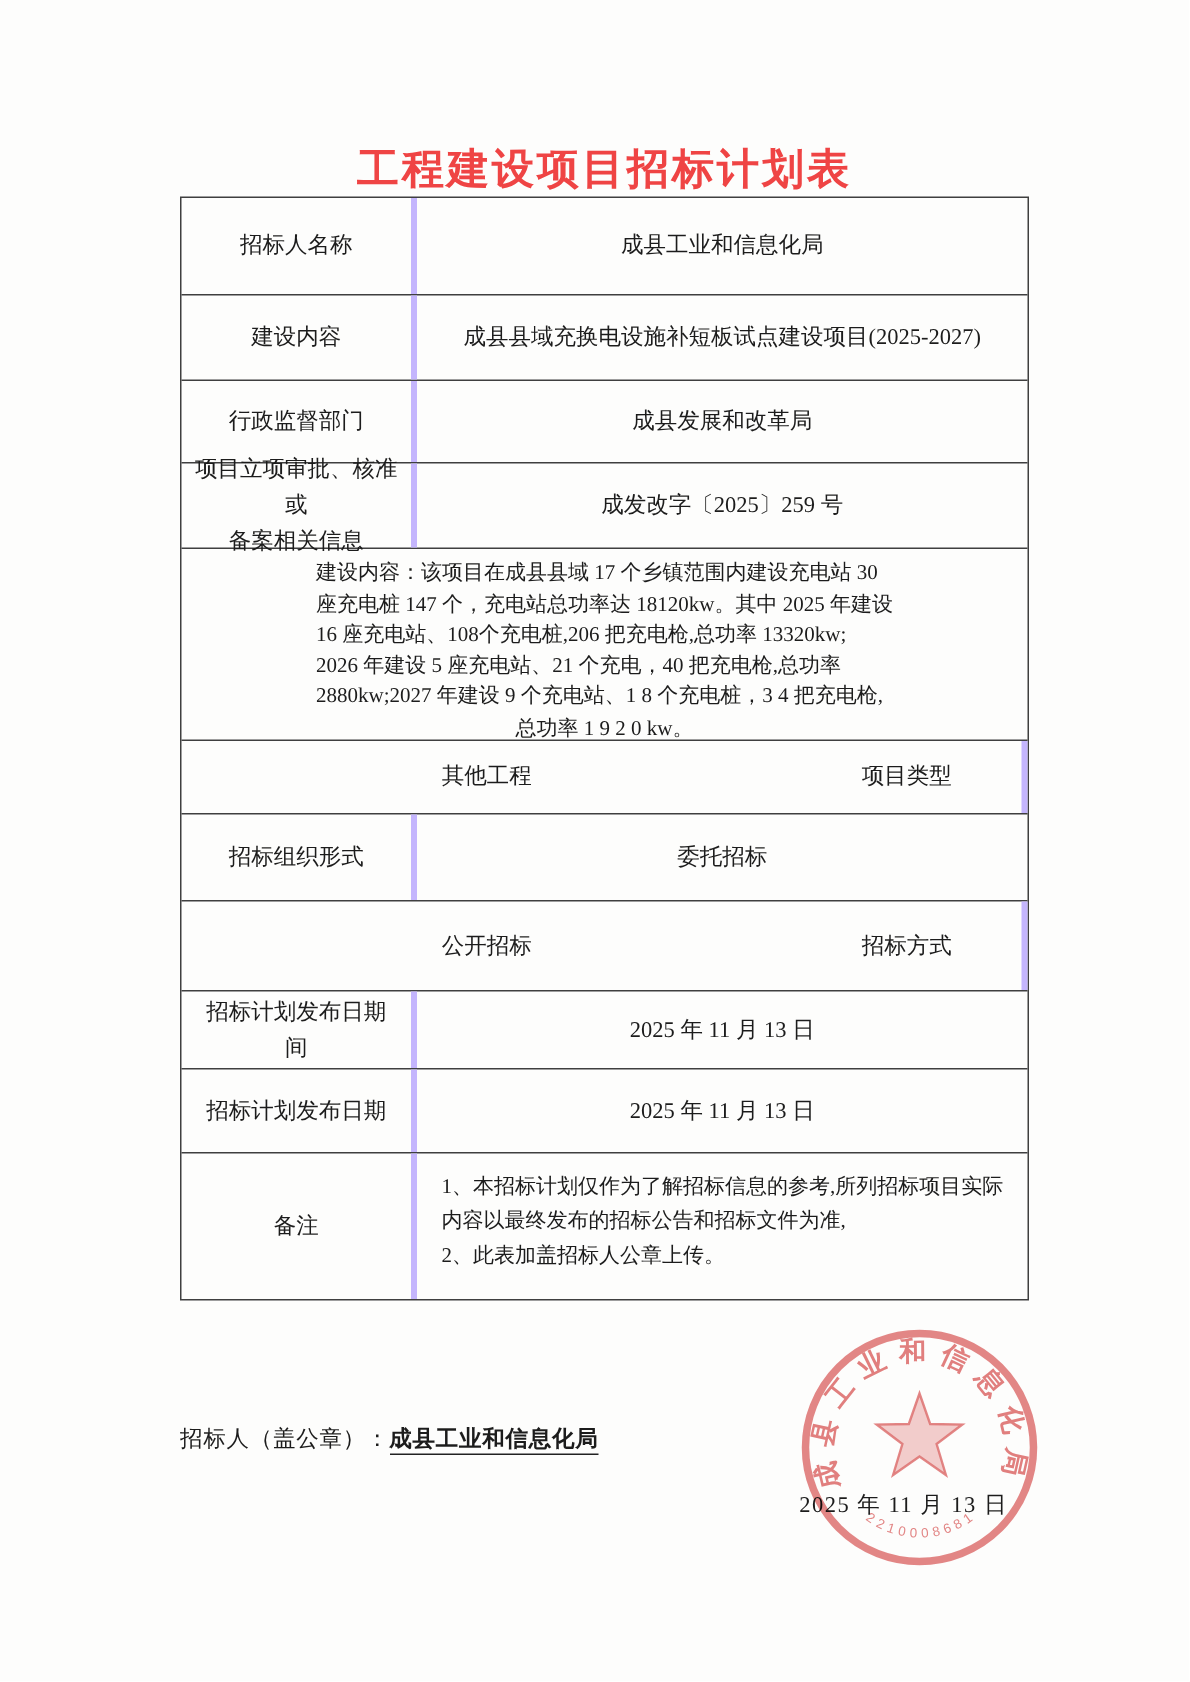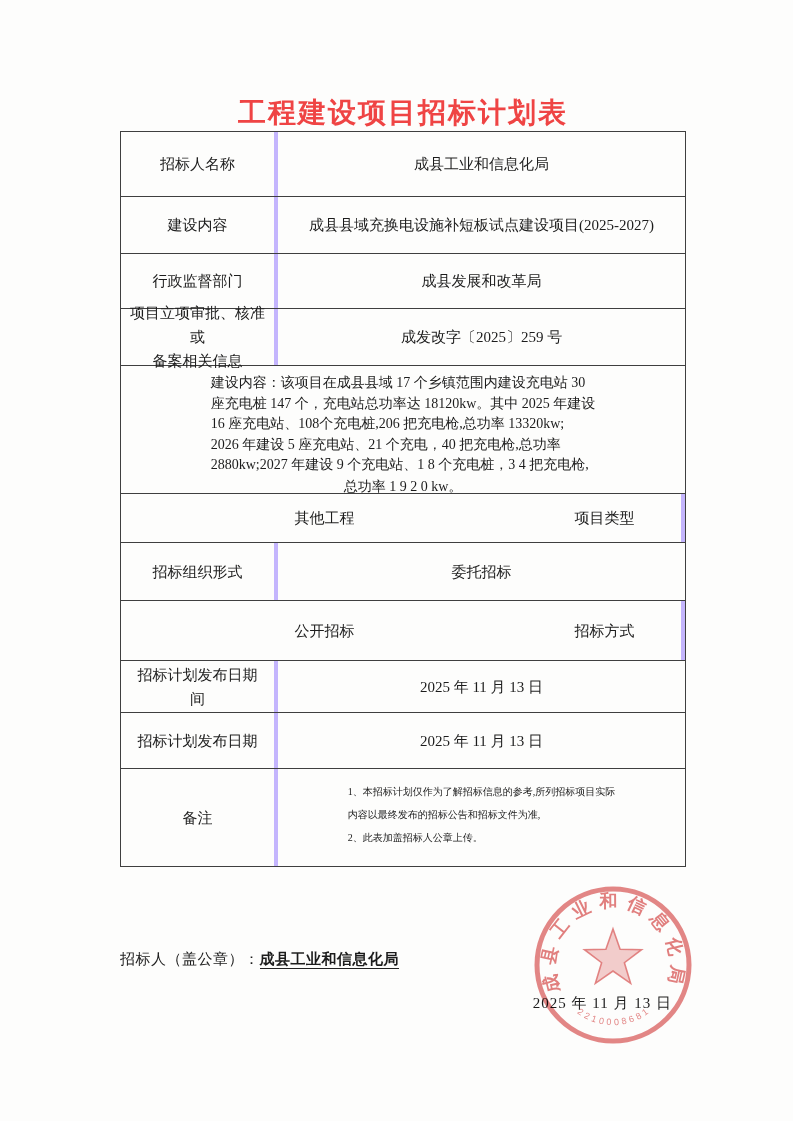--- a/index.html
+++ b/index.html
@@ -58,21 +58,21 @@
     font-size:14px; line-height:20.5px;
     padding-top:4px;
   }
   .overview-tail {
     text-align:center;
     font-size:14px; line-height:21px;
   }
   .remark-body {
     white-space:pre-line;
     text-align:left;
-    font-size:10px; line-height:23px;
+    font-size:14px; line-height:23px;
     padding-top:8px;
   }
   .sign-line {
     position:absolute; left:120px; top:950px; width:566px;
     font-size:15px; letter-spacing:0.5px;
   }
   .sign-underline {
     border-bottom:1.5px solid #222;
     padding-bottom:1px;
     font-weight:600;

